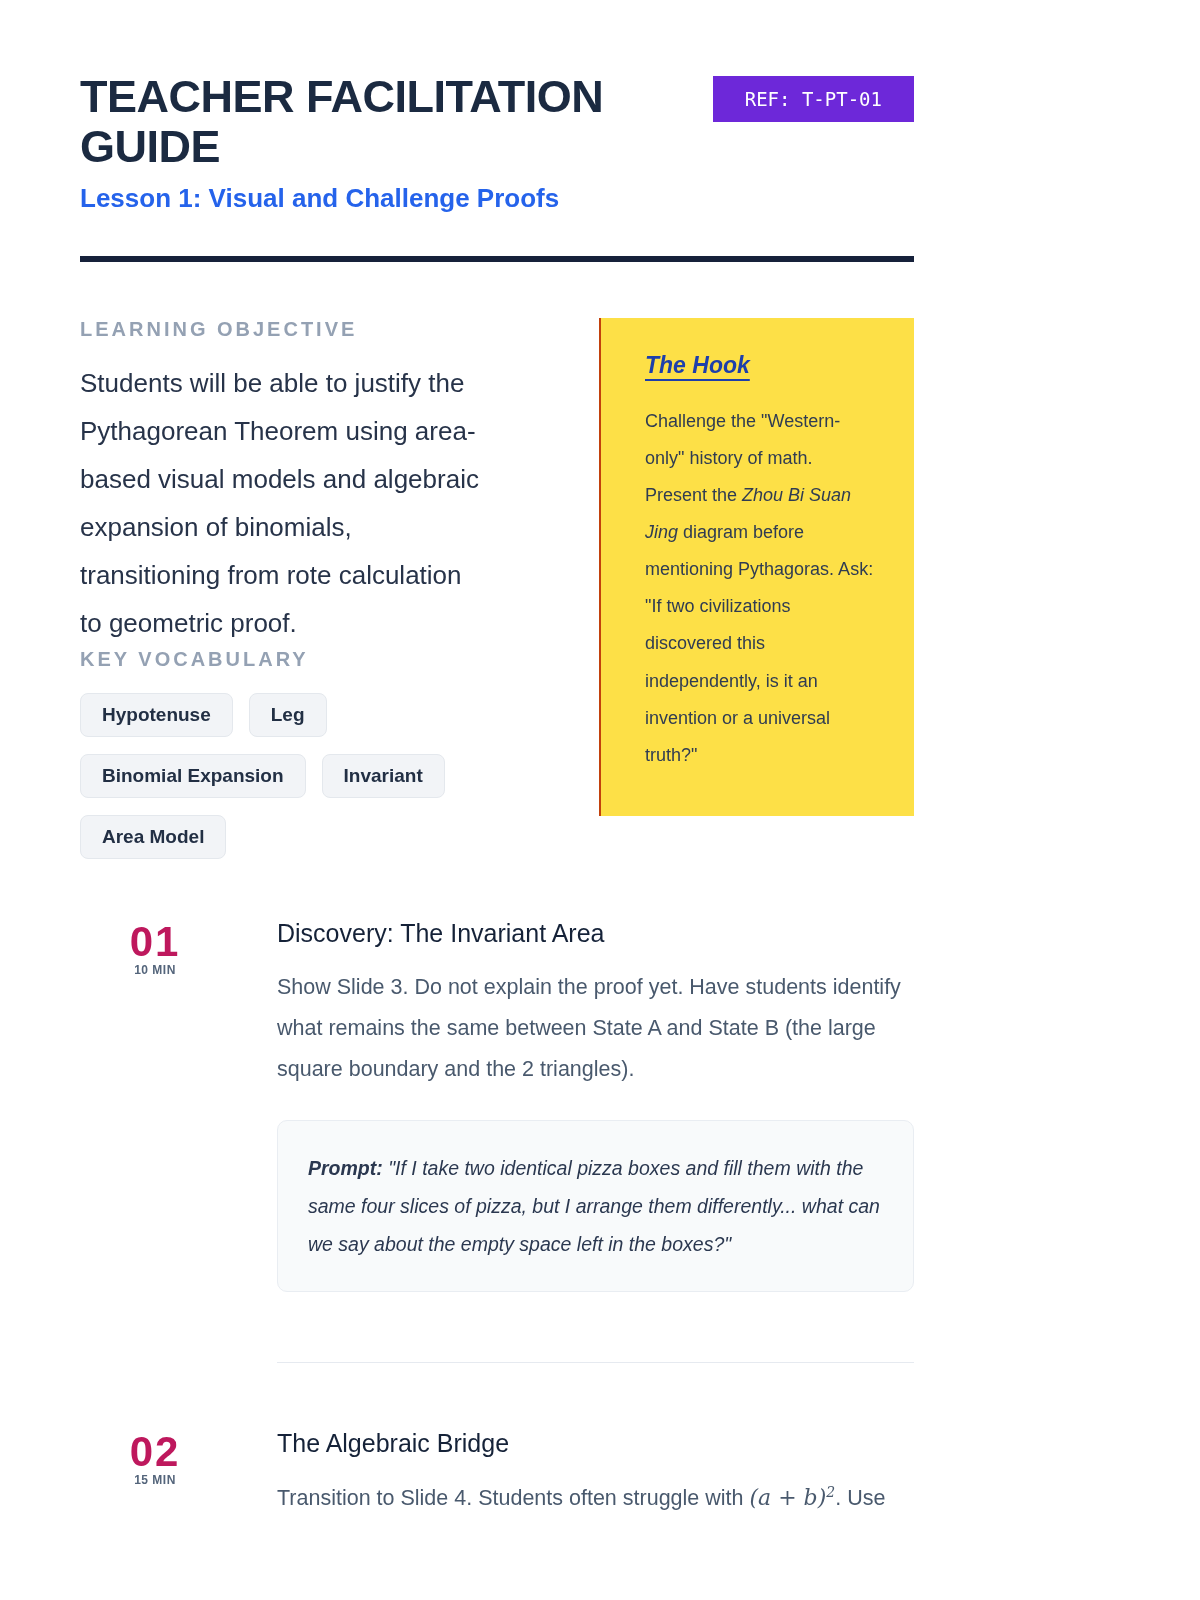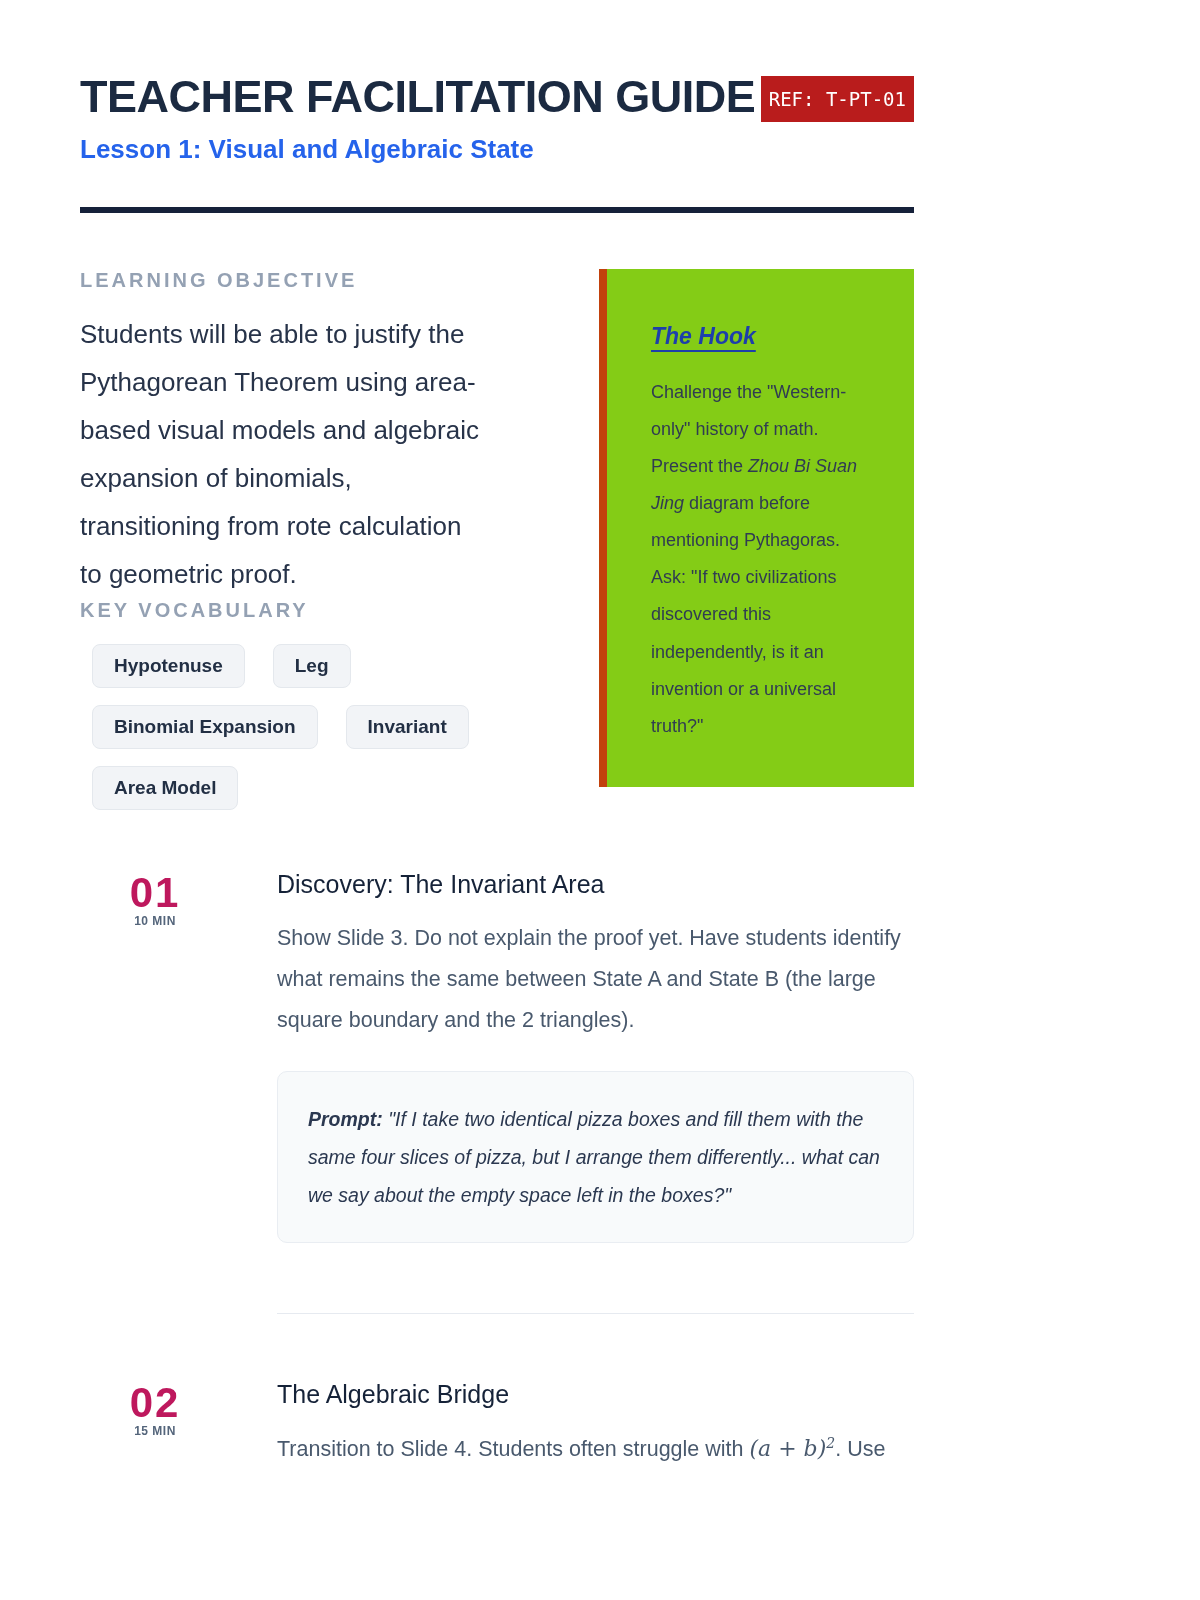--- a/index.html
+++ b/index.html
@@ -8,47 +8,46 @@
 
   .page { width: 994px; height: 1600px; padding: 72px 80px 0 80px; overflow: hidden; }
 
   
   .header-row { display: flex; justify-content: space-between; align-items: flex-start; }
   .doc-title {
     font-size: 45px; font-weight: 900; letter-spacing: -0.5px;
     color: #1b2a41; line-height: 1.1; text-transform: uppercase;
   }
   .ref-badge {
-    background: #b91c1c; color: #ffffff;
+    background: #6d28d9; color: #ffffff;
     font-family: "DejaVu Sans Mono", monospace;
-    font-size: 19px; padding: 12px 8px; margin-top: 4px; white-space: nowrap;
+    font-size: 19px; padding: 12px 32px; margin-top: 4px; white-space: nowrap;
   }
   .doc-subtitle { margin-top: 12px; font-size: 26px; font-weight: 700; color: #2563eb; }
   .header-rule { margin-top: 42px; border: none; border-top: 6px solid #16213a; }
 
   
   .overview { display: grid; grid-template-columns: 1fr 315px; column-gap: 112px; margin-top: 56px; }
   .section-label {
     font-size: 20px; font-weight: 700; letter-spacing: 3px;
     color: #94a1b3; text-transform: uppercase;
   }
   .objective-text { margin-top: 18px; font-size: 26px; line-height: 1.85; color: #273349; }
   .vocab-label { }
   .chips { margin-top: 22px; display: flex; flex-wrap: wrap; gap: 17px 16px; max-width: 560px; }
   .chip {
     background: #f2f4f7; border: 1px solid #e4e8ed; border-radius: 8px;
     padding: 10px 21px; font-size: 19px; font-weight: 600; color: #222f44;
     white-space: nowrap;
-    margin-left: 12px;
   }
 
   
   .hook-box {
-    background: #84cc16; border-left: 8px solid #c2410c;
-    padding: 54px 40px 42px 44px; align-self: start;
+    background: #fde047; border-left: 2px solid #c2410c;
+    padding: 34px 40px 42px 44px; align-self: start;
   }
   .hook-title {
     font-size: 23px; font-weight: 800; font-style: italic; color: #1d3fab;
     text-decoration: underline; text-underline-offset: 6px; text-decoration-thickness: 2px;
   }
   .hook-body { margin-top: 24px; font-size: 18px; line-height: 2.06; color: #303c52; }
   .hook-body .it { font-style: italic; }
 
   
   .sequence-heading {
@@ -78,21 +77,21 @@
 </style>
 </head>
 <body>
 
 <div class="page">
 
   <div class="header-row">
     <h1 class="doc-title">TEACHER FACILITATION GUIDE</h1>
     <div class="ref-badge">REF: T-PT-01</div>
   </div>
-  <div class="doc-subtitle">Lesson 1: Visual and Algebraic State</div>
+  <div class="doc-subtitle">Lesson 1: Visual and Challenge Proofs</div>
   <hr class="header-rule">
 
   <div class="overview">
     <div>
       <div class="section-label">LEARNING OBJECTIVE</div>
       <p class="objective-text">Students will be able to justify the Pythagorean Theorem using area-based visual models and algebraic expansion of binomials, transitioning from rote calculation to geometric proof.</p>
 
       <div class="section-label vocab-label">KEY VOCABULARY</div>
       <div class="chips">
         <span class="chip">Hypotenuse</span>

